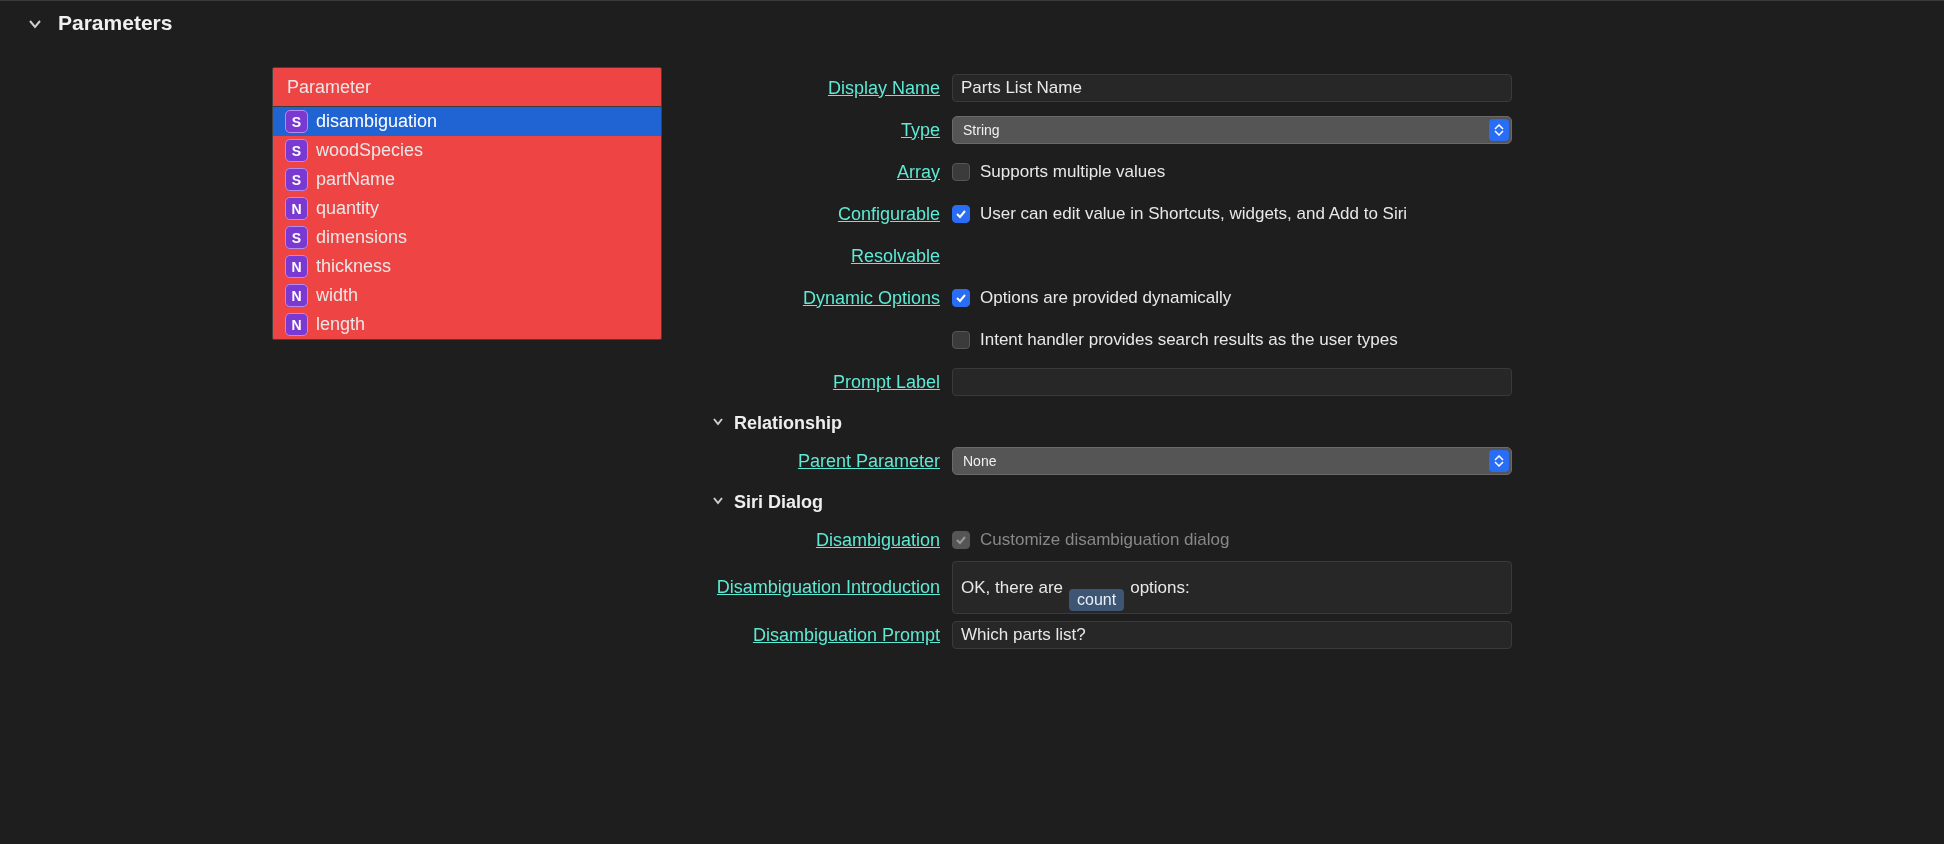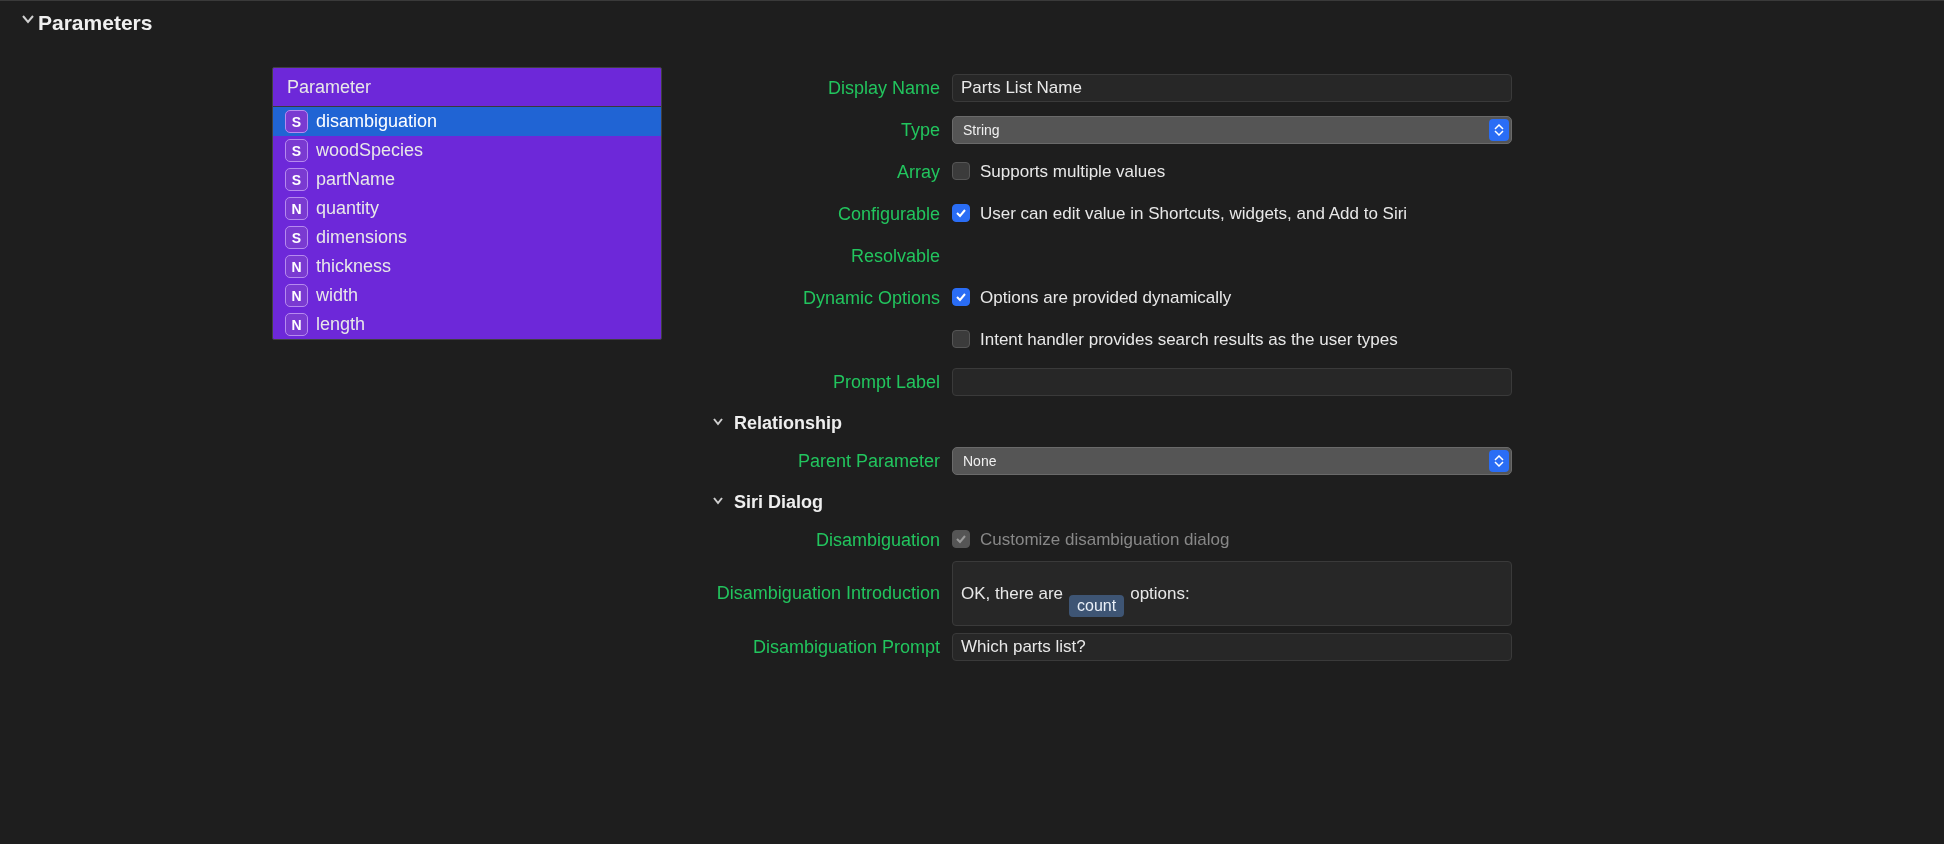--- a/index.html
+++ b/index.html
@@ -14,43 +14,44 @@
   }
   .page {
     padding: 0;
   }
   .topline {
     border-top: 1px solid #3a3a3a;
     height: 1px;
   }
   .section-hdr {
     display: flex;
-    padding: 10px 20px 0 21px;
-    gap: 3px;
+    align-items: center;
+    padding: 10px 20px 0 28px;
+    gap: 16px;
   }
   .section-hdr .chev {
     width: 14px; height: 14px;
     display: inline-block;
   }
   .section-hdr .title {
     font-size: 21px;
     font-weight: 700;
     color: #f0f0f0;
   }
   .main {
     display: flex;
     align-items: flex-start;
     padding-top: 32px;
     padding-left: 272px;
   }
   
   .paramlist {
     width: 390px;
     border: 1px solid #404040;
-    background: #6d28d9;
+    background: #ef4444;
     border-radius: 2px;
   }
   .paramlist-hdr {
     padding: 9px 14px 8px 14px;
     font-size: 18px;
     color: #e8e8e8;
     border-bottom: 1px solid #3a3a3a;
   }
   .param-row {
     display: flex;
@@ -86,26 +87,27 @@
   }
   .row {
     display: flex;
     align-items: center;
     min-height: 42px;
   }
   .lbl {
     width: 240px;
     text-align: right;
     padding-right: 12px;
-    color: #22c55e;
+    color: #5eead4;
     font-size: 18px;
+    text-decoration: underline;
   }
   .ctrl {
     display: flex;
-    align-items: flex-start;
+    align-items: center;
     gap: 10px;
     width: 560px;
   }
   .input-look {
     background: #272727;
     border: 1px solid #3a3a3a;
     border-radius: 4px;
     height: 28px;
     padding: 0 8px;
     color: #e8e8e8;
@@ -180,21 +182,21 @@
     color: #eee;
   }
   .subhdr-wrap {
     margin-left: 0;
   }
   .token-input {
     background: #272727;
     border: 1px solid #3a3a3a;
     border-radius: 4px;
     min-height: 28px;
-    padding: 8px 8px;
+    padding: 2px 8px;
     color: #e8e8e8;
     display: flex;
     align-items: center;
     gap: 6px;
     width: 100%;
     font-size: 17px;
   }
   .token {
     background: #3e5574;
     border-radius: 4px;

